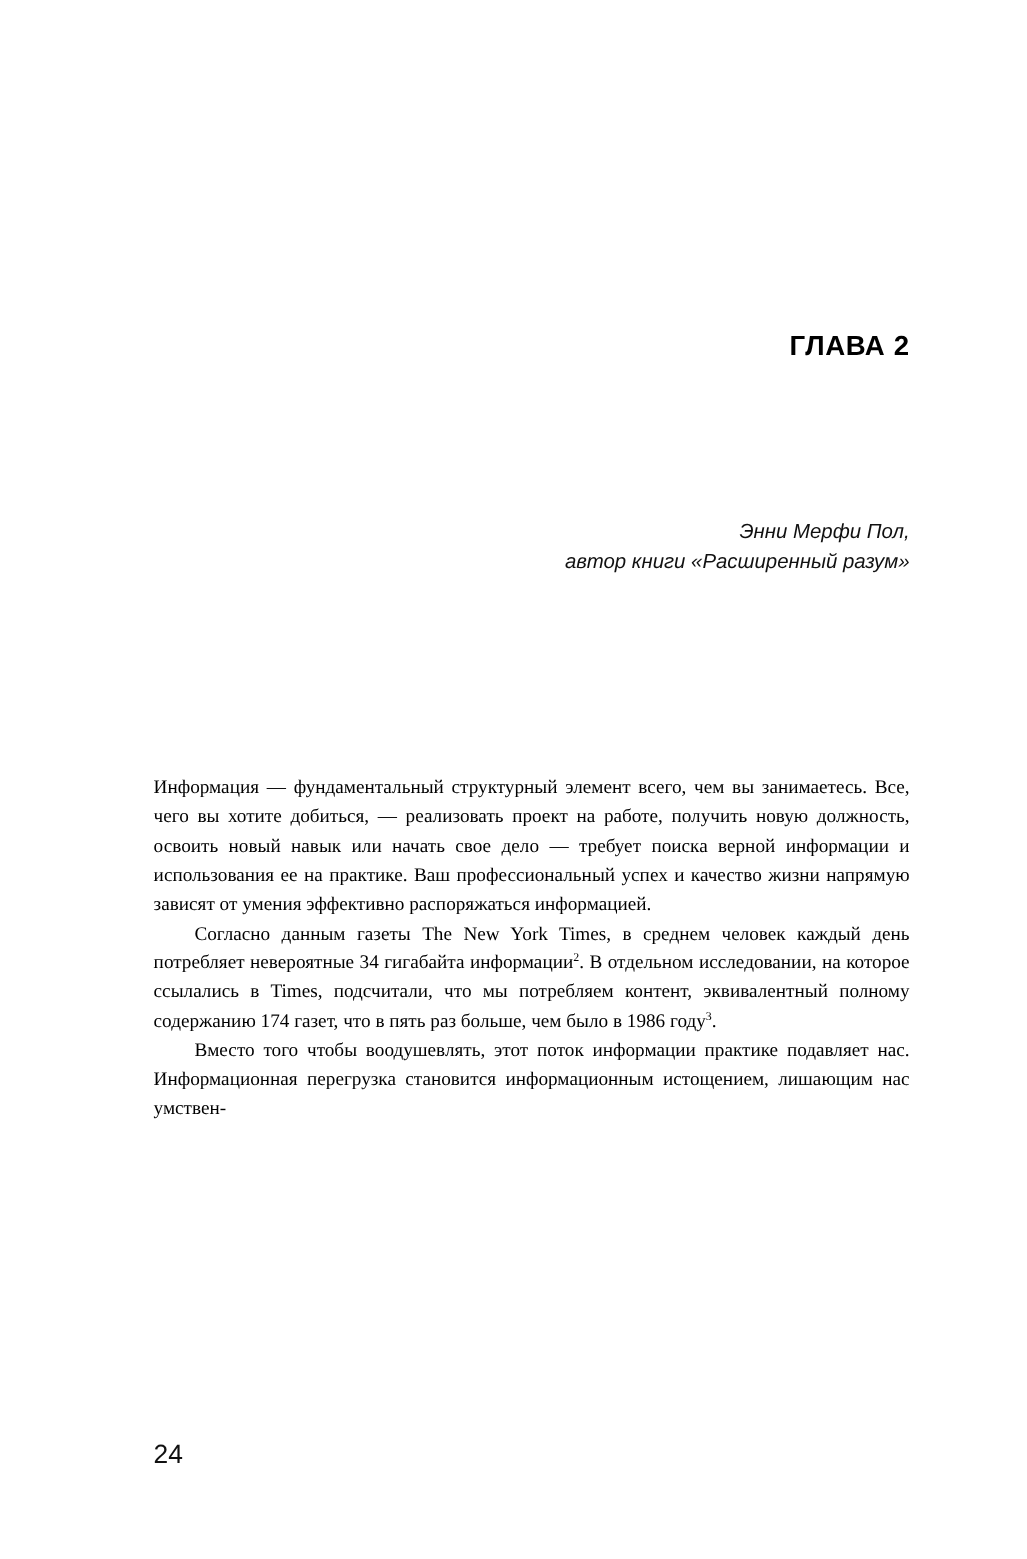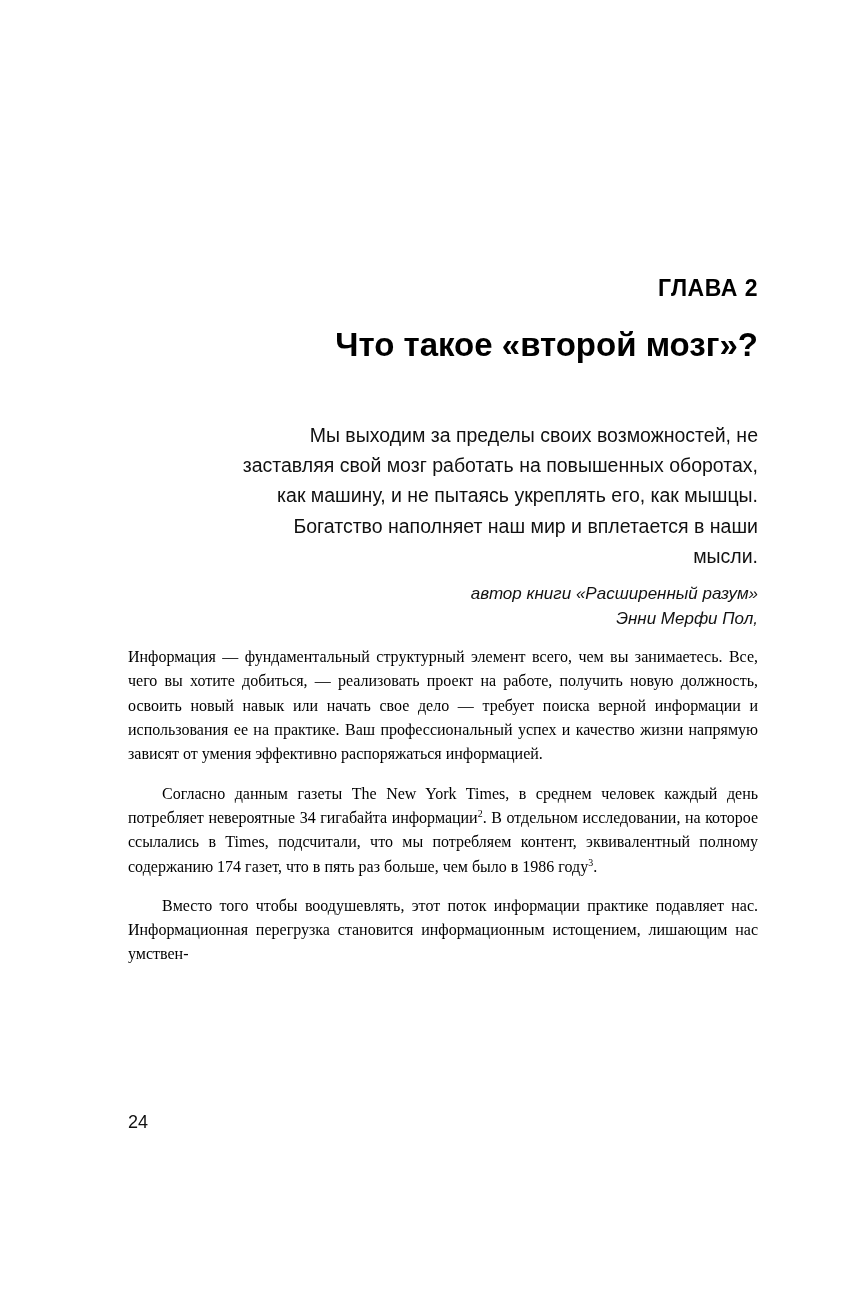--- a/index.html
+++ b/index.html
@@ -77,53 +77,51 @@
     line-height: 1.52;
     color: #000000;
     margin: 0;
     text-align: justify;
     text-justify: inter-word;
   }
   .body-copy p.indent {
     text-indent: 34px;
   }
   .body-copy p + p {
-    margin-top: 15px;
+    margin-top: 0;
   }
   sup {
     font-size: 0.62em;
     vertical-align: super;
     line-height: 0;
   }
 
   
   .folio {
     position: absolute;
     left: 128px;
-    top: 1112px;
+    top: 1199px;
     font-family: "Liberation Sans", sans-serif;
-    font-size: 18px;
+    font-size: 22px;
     color: #111111;
   }
 </style>
 </head>
 <body>
 
 <div class="page">
 
   <div class="chapter-head">
     <div class="chapter-label">ГЛАВА 2</div>
-    <div class="chapter-title">Что такое «второй мозг»?</div>
   </div>
 
   <div class="epigraph">
-    <div class="epigraph-text">Мы выходим за пределы своих возможностей, не заставляя свой мозг работать на повышенных оборотах, как машину, и не пытаясь укреплять его, как мышцы. Богатство наполняет наш мир и вплетается в наши мысли.</div>
     <div class="epigraph-attrib">
+      <div>Энни Мерфи Пол,</div>
       <div>автор книги «Расширенный разум»</div>
-      <div>Энни Мерфи Пол,</div>
     </div>
   </div>
 
   <div class="body-copy">
     <p>Информация — фундаментальный структурный элемент всего, чем вы занимаетесь. Все, чего вы хотите добиться, — реализовать проект на работе, получить новую должность, освоить новый навык или начать свое дело — требует поиска верной информации и использования ее на практике. Ваш профессиональный успех и качество жизни напрямую зависят от умения эффективно распоряжаться информацией.</p>
     <p class="indent"><span>Согласно данным газеты The New York Times, в среднем человек каждый день потребляет невероятные 34 гигабайта информации</span><sup>2</sup><span>. В отдельном исследовании, на которое ссылались в Times, подсчитали, что мы потребляем контент, эквивалентный полному содержанию 174 газет, что в пять раз больше, чем было в 1986 году</span><sup>3</sup><span>.</span></p>
     <p class="indent">Вместо того чтобы воодушевлять, этот поток информации практике подавляет нас. Информационная перегрузка становится информационным истощением, лишающим нас умствен-</p>
   </div>
 
   <div class="folio">24</div>

